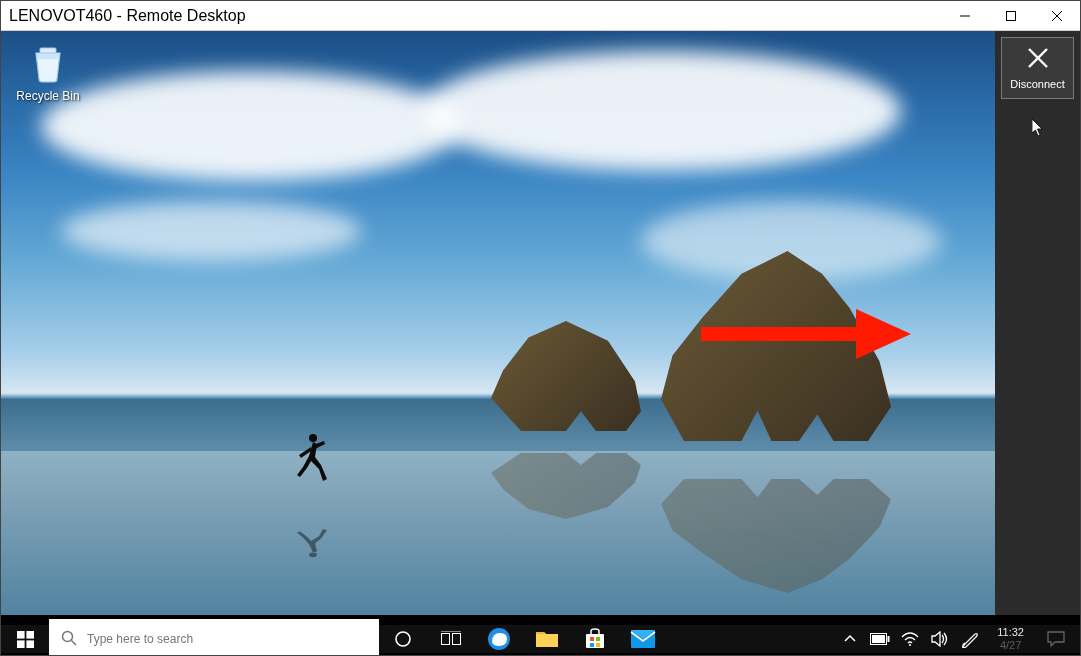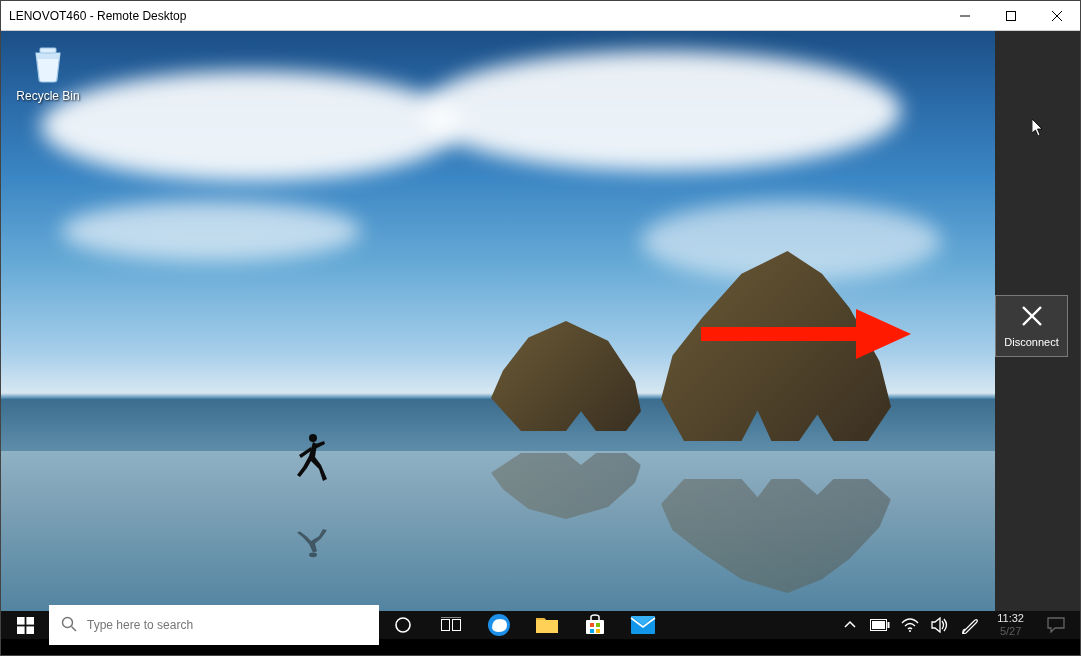--- a/index.html
+++ b/index.html
@@ -11,21 +11,21 @@
     position: relative;
     border: 1px solid #444;
   }
 
   
   .titlebar {
     height: 30px;
     background: #fff;
     display: flex;
     align-items: center;
-    font-size: 12px;
+    font-size: 16px;
     color: #000;
     border-bottom: 1px solid #d0d0d0;
   }
   .titlebar .title { padding-left: 8px; flex: 1; }
   .titlebar .win-btn {
     width: 46px; height: 30px;
     display: flex; align-items: center; justify-content: center;
     font-size: 10px; cursor: default;
   }
   .titlebar .win-btn svg { width: 10px; height: 10px; stroke:#000; }
@@ -101,40 +101,40 @@
   
   .red-arrow {
     position:absolute; left:700px; top:278px;
   }
 
   
   .side-panel {
     position:absolute; top:0; right:0; bottom:40px;
     width:85px;
     background:#2b2b2b;
-    display:flex; align-items:center;
+    display:flex; flex-direction:column; align-items:center;
     padding-top:6px; gap:6px;
   }
   .side-btn {
     width:73px; padding:6px 0 8px 0;
     display:flex; flex-direction:column; align-items:center;
     color:#fff; font-size:11px;
     cursor:default;
   }
   .side-btn.active { border:1px solid #7a7a7a; background:#3a3a3a; }
   .side-btn svg { width:28px; height:28px; margin-bottom:4px; stroke:#fff; }
 
   .cursor {
     position:absolute; top:88px; right:36px;
     width:12px; height:18px;
   }
 
   
   .taskbar {
-    position:absolute; left:0; right:0; bottom:16px; height:28px;
+    position:absolute; left:0; right:0; bottom:2px; height:28px;
     background:#101010;
     display:flex; align-items:center;
     color:#fff; font-size:12px;
   }
   .taskbar .start {
     width:48px; height:40px;
     display:flex; align-items:center; justify-content:center;
     cursor:default;
   }
   .taskbar .search {
@@ -358,21 +358,21 @@
       </div>
       <div class="titem">
         <svg width="18" height="18" viewBox="0 0 18 18">
             <path d="M3 15 L13 5 Q15 3 16 4 Q17 5 15 7 L5 17 L2 18 Z" fill="none" stroke="#fff" stroke-width="1.2"></path>
             <path d="M2 18 Q1 14 4 13" fill="none" stroke="#fff" stroke-width="1.2"></path>
           </svg>
       </div>
     </div>
     <div class="clock">
       <span>11:32</span>
-      <span class="date">5/27</span>
+      <span class="date">4/27</span>
     </div>
     <div class="tbtn dim">
       <svg width="18" height="16" viewBox="0 0 18 16">
           <path d="M1 1 L17 1 L17 11 L8 11 L4 15 L4 11 L1 11 Z" fill="none" stroke="#fff" stroke-width="1.3"></path>
         </svg>
     </div>
   </div>
 
 </div>
 

